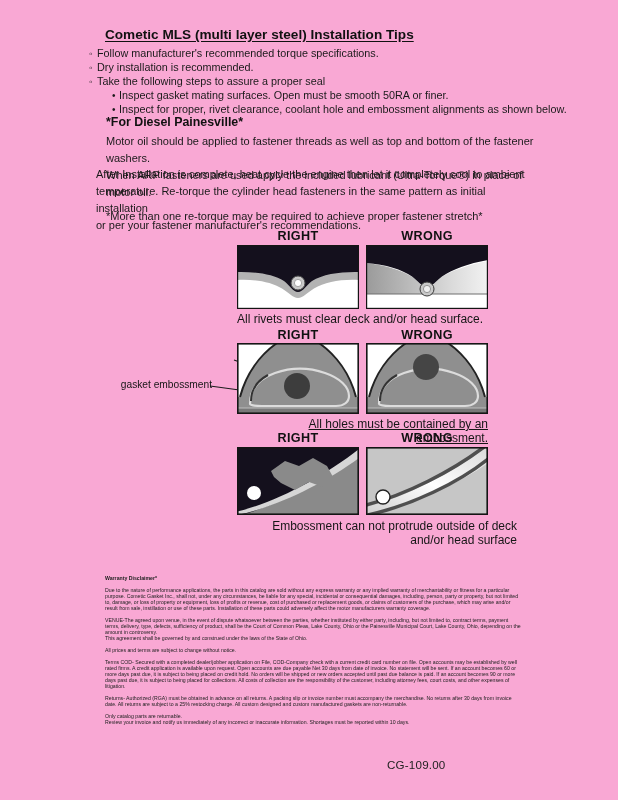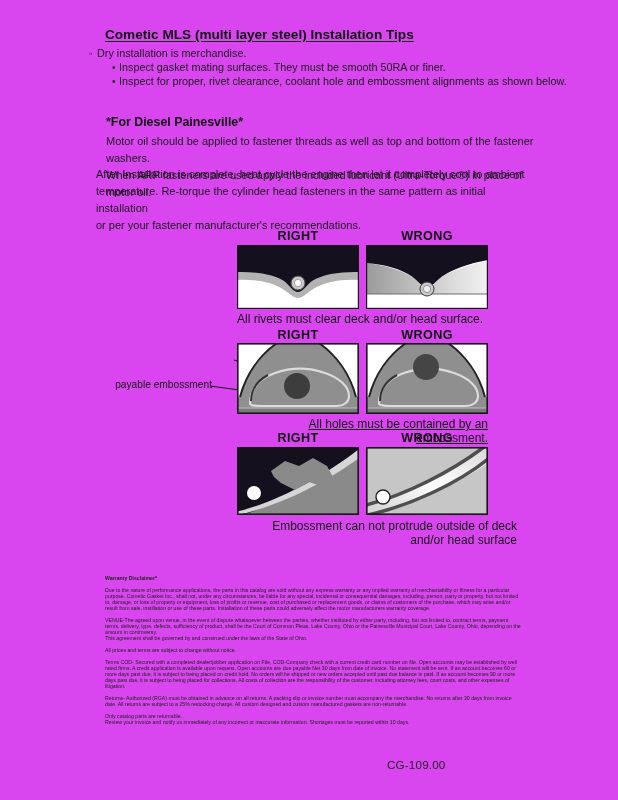--- a/index.html
+++ b/index.html
@@ -1,16 +1,16 @@
 <!DOCTYPE html>
 <html><head>
 <meta charset="utf-8">
 <style>
   html,body{margin:0;padding:0;background:#fff;}
-  .page{position:relative;width:618px;height:800px;background:#d946ef;
+  .page{position:relative;width:618px;height:800px;background:#f9a8d4;
         font-family:"Liberation Sans",sans-serif;color:#1a1a1a;overflow:hidden;}
   .abs{position:absolute;}
   .title{font-size:13.6px;font-weight:bold;color:#111;
          text-decoration:underline;text-underline-offset:2px;white-space:nowrap;}
   .tips{left:89px;top:47px;}
   .tip-row{font-size:10.8px;line-height:12.9px;white-space:nowrap;color:#1a1a1a;}
   .tip-row .marker{display:inline-block;width:8px;font-size:10px;}
   .tip-row.lvl2{padding-left:23px;}
   .tip-row.lvl2 .marker{width:7px;}
   .h2{font-size:12.4px;font-weight:bold;color:#111;white-space:nowrap;}
@@ -27,36 +27,43 @@
 </style>
 </head>
 <body>
 
 <div class="page">
 
   <div class="abs title" style="left:105px;top:27px;">Cometic MLS (multi layer steel) Installation Tips</div>
 
   <div class="abs tips">
     <div class="tip-row">
-      <span class="marker">◦</span><span>Dry installation is merchandise.</span>
+      <span class="marker">◦</span><span>Follow manufacturer's recommended torque specifications.</span>
+    </div>
+    <div class="tip-row">
+      <span class="marker">◦</span><span>Dry installation is recommended.</span>
+    </div>
+    <div class="tip-row">
+      <span class="marker">◦</span><span>Take the following steps to assure a proper seal</span>
     </div>
     <div class="tip-row lvl2">
-      <span class="marker">•</span><span>Inspect gasket mating surfaces.  They must be smooth 50RA or finer.</span>
+      <span class="marker">•</span><span>Inspect gasket mating surfaces.  Open must be smooth 50RA or finer.</span>
     </div>
     <div class="tip-row lvl2">
       <span class="marker">•</span><span>Inspect for proper, rivet clearance, coolant hole and embossment alignments as shown below.</span>
     </div>
   </div>
 
   <div class="abs h2" style="left:106px;top:115px;">*For Diesel Painesville*</div>
   <p class="abs para" style="left:106px;top:133px;width:430px;">Motor oil should be applied to fastener threads as well as top and bottom of the fastener washers.
 When ARP fasteners are used apply the included lubricant (Ultra-Torque®) in place of motor oil.</p>
   <p class="abs para" style="left:96px;top:166px;width:430px;">After Installation is complete, heat cycle the engine then let it completely cool to ambient
 temperature. Re-torque the cylinder head fasteners in the same pattern as initial installation
 or per your fastener manufacturer's recommendations.</p>
+  <p class="abs para" style="left:106px;top:208px;width:430px;">*More than one re-torque may be required to achieve proper fastener stretch*</p>
 
   <div class="abs dg-label" style="left:237px;top:229px;">RIGHT</div>
   <div class="abs dg-label" style="left:366px;top:229px;">WRONG</div>
 
   <svg class="abs panel" style="left:237px;top:245px;" width="122" height="64" viewBox="0 0 122 64">
     <rect width="122" height="64" fill="#ffffff"></rect>
     <path d="M0,35 C18,34 34,37 45,43.5 C51,47 56,53 61,53 C66,53 71,47 77,43.5 C88,37 104,34 122,35 L122,0 L0,0 Z" fill="#b3b3b3"></path>
     <path d="M0,27 C18,26.5 36,29 47,36 C52,39.5 56,47 61,47 C66,47 70,39.5 75,36 C86,29 104,26.5 122,27 L122,0 L0,0 Z" fill="#14101d"></path>
     <circle cx="61" cy="38" r="7" fill="#c9c9c9" stroke="#4a4a4a" stroke-width="1"></circle>
     <circle cx="61" cy="38" r="3.6" fill="#ffffff" stroke="#8a8a8a" stroke-width="0.7"></circle>
@@ -78,21 +85,21 @@
     <circle cx="61" cy="44" r="7" fill="#c9c9c9" stroke="#3a3a3a" stroke-width="1"></circle>
     <circle cx="61" cy="44" r="3.6" fill="#efefef" stroke="#777777" stroke-width="0.7"></circle>
     <rect x="0.6" y="0.6" width="120.8" height="62.8" fill="none" stroke="#141414" stroke-width="1.2"></rect>
   </svg>
 
   <div class="abs caption" style="left:237px;top:312px;">All rivets must clear deck and/or head surface.</div>
 
   <div class="abs dg-label" style="left:237px;top:328px;">RIGHT</div>
   <div class="abs dg-label" style="left:366px;top:328px;">WRONG</div>
 
-  <div class="abs ann" style="left:105px;top:379px;width:107px;">payable embossment</div>
+  <div class="abs ann" style="left:105px;top:379px;width:107px;">gasket embossment</div>
 
   <svg class="abs" style="left:210px;top:350px;" width="100" height="55" viewBox="0 0 100 55">
     <line x1="24" y1="10" x2="88" y2="33" stroke="#1a1a1a" stroke-width="1.1"></line>
     <line x1="0" y1="36" x2="52" y2="43" stroke="#1a1a1a" stroke-width="1.1"></line>
   </svg>
 
   <svg class="abs panel" style="left:237px;top:343px;" width="122" height="71" viewBox="0 0 122 71">
     <rect width="122" height="71" fill="#8f8f8f"></rect>
     <path d="M0,0 L40,0 C23,12 9,31 3,54 L0,54 Z" fill="#ffffff"></path>
     <path d="M122,0 L82,0 C99,12 113,31 119,54 L122,54 Z" fill="#ffffff"></path>

